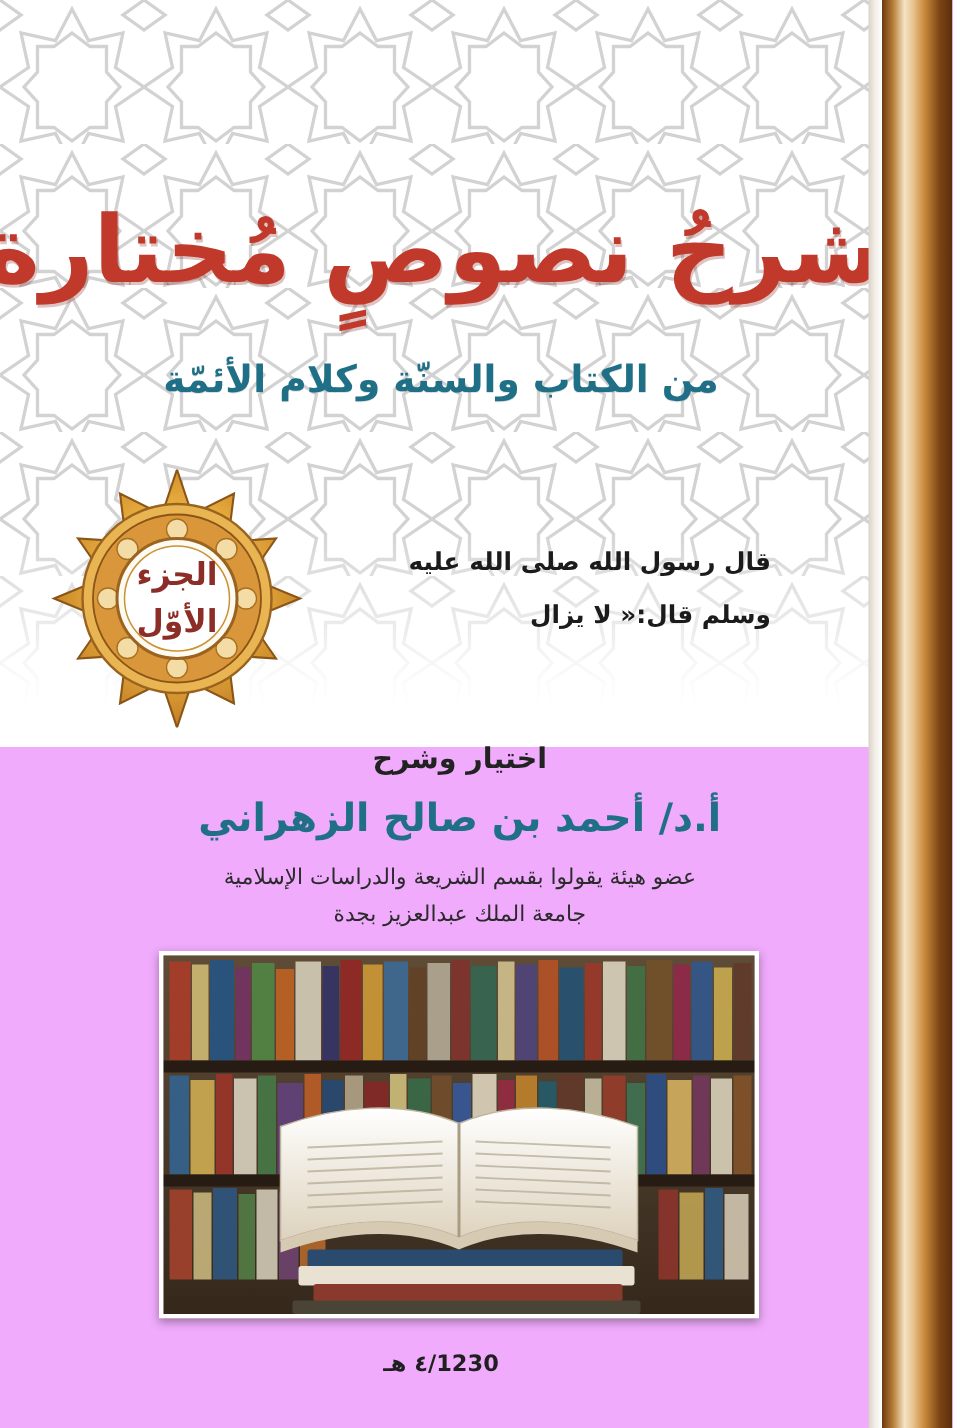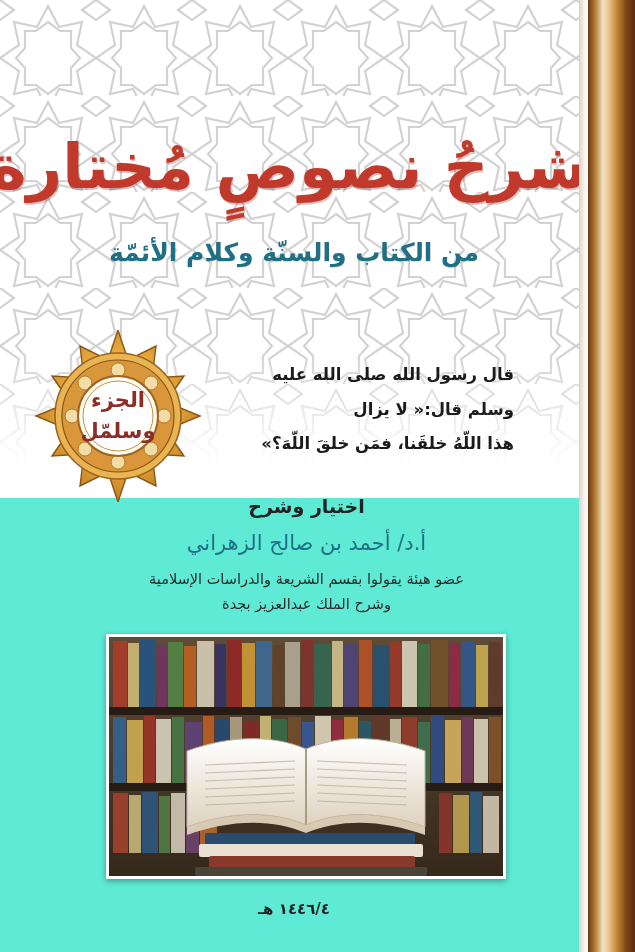--- a/index.html
+++ b/index.html
@@ -31,21 +31,21 @@
     top: 0; right: 47px;
     width: 9px; height: 952px;
     background: linear-gradient(to left, #ffffff 0%, #f1ece5 55%, #d9d2c8 100%);
   }
 
   
   .cover {
     position: absolute;
     top: 0; left: 0;
     width: 588px; height: 952px;
-    background: #5eead4;
+    background: #f0abfc;
   }
 
   
   .ornament-band {
     position: absolute;
     top: 0; left: 0;
     width: 588px; height: 498px;
     background: #ffffff;
     overflow: hidden;
   }
@@ -83,21 +83,21 @@
     font-size: 25px;
     font-weight: bold;
     color: #1f6f86;
     direction: rtl;
     text-shadow: 0 1px 0 rgba(0,0,0,0.12);
   }
 
   
   .medallion {
     position: absolute;
-    top: 330px; left: 32px;
+    top: 313px; left: 32px;
     width: 172px; height: 172px;
   }
   .medallion svg { display: block; }
   .medallion-text {
     position: absolute;
     top: 0; left: 0;
     width: 172px; height: 172px;
     display: flex;
     flex-direction: column;
     align-items: center;
@@ -128,22 +128,22 @@
     text-align: center;
     direction: rtl;
   }
   .attrib .sel {
     font-size: 19px;
     font-weight: bold;
     color: #222;
     margin-bottom: 14px;
   }
   .attrib .author {
-    font-size: 21px;
-    font-weight: normal;
+    font-size: 26px;
+    font-weight: bold;
     color: #1f6f86;
     margin-bottom: 12px;
   }
   .attrib .affil {
     font-size: 14.5px;
     color: #2a2a2a;
     line-height: 1.75;
   }
 
   
@@ -244,34 +244,33 @@
               <circle cx="-33" cy="33" r="7"></circle>
             <circle cx="-46" cy="0" r="7"></circle>
               <circle cx="-33" cy="-33" r="7"></circle>
           </g>
           <circle r="40" fill="#fdfaf2" stroke="#9a6420" stroke-width="2"></circle>
           <circle r="35" fill="#ffffff" stroke="#c99235" stroke-width="1"></circle>
         </g>
       </svg>
       <div class="medallion-text">
         <span>الجزء</span>
-        <span>وسلمّل</span>
+        <span>الأوّل</span>
       </div>
     </div>
 
     <div class="hadith">
       <div>قال رسول الله صلى الله عليه وسلم قال:« لا يزال</div>
-      <div>هذا اللّهُ خلقَنا، فمَن خلقَ اللّهَ؟»</div>
     </div>
 
     <div class="attrib">
       <div class="sel">اختيار وشرح</div>
       <div class="author">أ.د/ أحمد بن صالح الزهراني</div>
       <div class="affil">عضو هيئة يقولوا بقسم الشريعة والدراسات الإسلامية</div>
-      <div class="affil">وشرح الملك عبدالعزيز بجدة</div>
+      <div class="affil">جامعة الملك عبدالعزيز بجدة</div>
     </div>
 
     <div class="photo">
       <svg width="394" height="239" viewBox="0 0 394 239" xmlns="http://www.w3.org/2000/svg" aria-hidden="true">
         <defs>
           <linearGradient id="pagegrad" x1="0" y1="0" x2="0" y2="1">
             <stop offset="0%" stop-color="#ffffff"></stop>
             <stop offset="100%" stop-color="#ddd2bd"></stop>
           </linearGradient>
           <linearGradient id="shelfbg" x1="0" y1="0" x2="0" y2="1">
@@ -392,20 +391,20 @@
             <line x1="208" y1="156" x2="298" y2="160"></line>
             <line x1="208" y1="164" x2="298" y2="168"></line>
           </g>
 
           <path d="M78,190 C116,176 160,172 197,188 L197,196 C160,180 116,184 78,198 Z" fill="#d6cab2"></path>
           <path d="M316,190 C278,176 234,172 197,188 L197,196 C234,180 278,184 316,198 Z" fill="#d6cab2"></path>
         </g>
       </svg>
     </div>
 
-    <div class="year">١٤٤٦/٤ هـ</div>
+    <div class="year">1230/٤ هـ</div>
 
   </div>
 
   <div class="spine-inner-line"></div>
   <div class="spine"></div>
 
 </div>
 
 </body></html>

